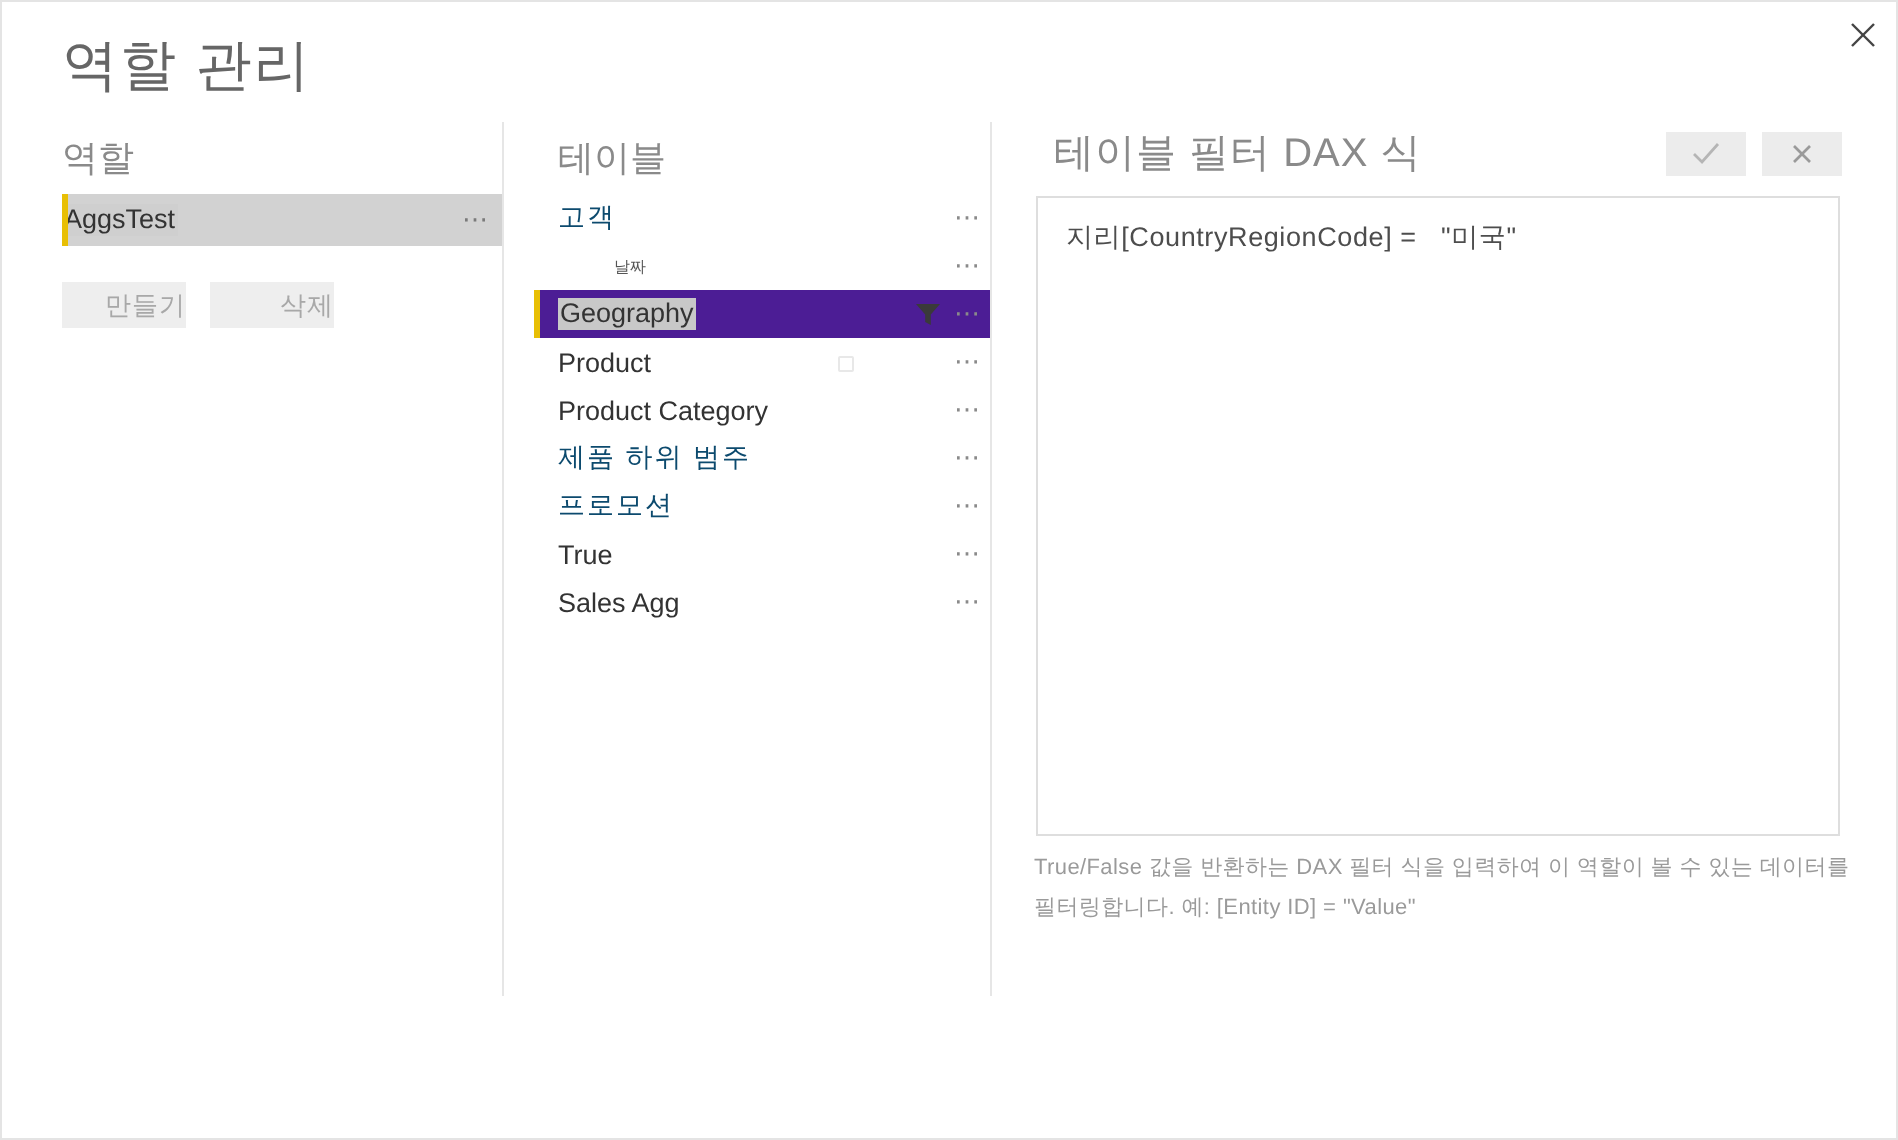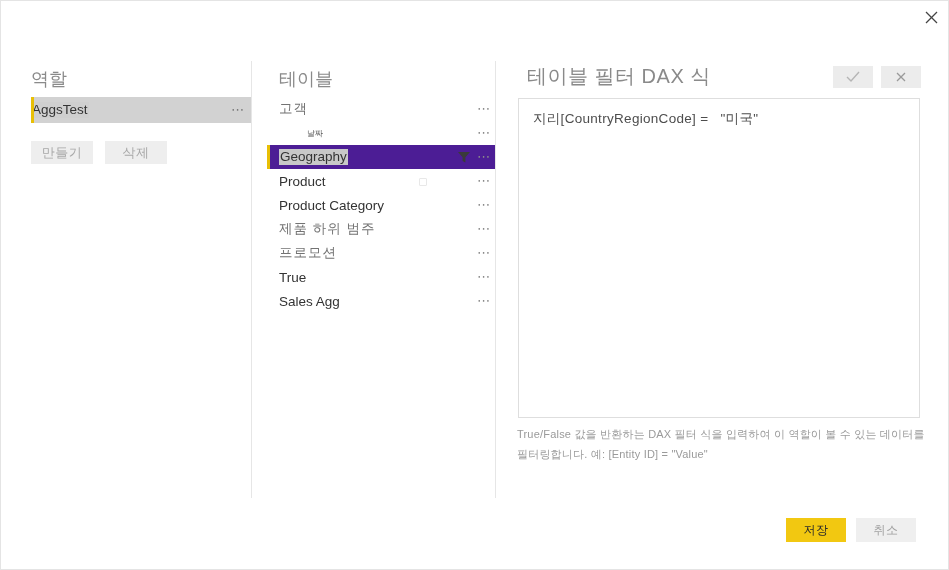--- a/index.html
+++ b/index.html
@@ -136,21 +136,21 @@
   .flat-btn {
     background: #eeeeee;
     border: none;
     color: #a8a8a8;
     font-size: 13px;
     font-family: Liberation Sans, sans-serif;
     width: 62px;
     height: 23px;
     cursor: pointer;
     padding: 0;
-    text-align: center;
+    text-align: right;
     letter-spacing: 0.5px;
   }
 
   
   #tables-list {
     position: absolute;
     left: 266px;
     top: 96px;
     width: 228px;
   }
@@ -177,21 +177,21 @@
     margin-left: 12px;
     font-size: 13.5px;
     color: #333333;
     white-space: nowrap;
   }
   .table-row.selected .tname {
     background: #c8c8c8;
     padding: 0 1px;
     line-height: 16px;
   }
-  .tname.korean { color: #737373; letter-spacing: 1px; }
+  .tname.korean { color: #0c4a6e; letter-spacing: 1px; }
   .tname.tiny   { color: #555555; font-size: 8px; letter-spacing: 0px; margin-left: 40px; }
   .filter-icon {
     margin-left: auto;
     margin-right: 2px;
     display: flex;
     align-items: center;
   }
   .row-ellipsis {
     width: 22px;
     text-align: center;
@@ -304,20 +304,21 @@
 
 <div id="dialog">
 
   <button id="close-btn" aria-label="close">
     <svg width="13" height="13" viewBox="0 0 13 13">
       <line x1="1" y1="1" x2="12" y2="12" stroke="#444" stroke-width="1.2"></line>
       <line x1="12" y1="1" x2="1" y2="12" stroke="#444" stroke-width="1.2"></line>
     </svg>
   </button>
 
+  <div id="title">역할 관리</div>
 
   <div class="v-divider" id="divider-1"></div>
   <div class="v-divider" id="divider-2"></div>
 
   <div class="section-label" id="roles-label">역할</div>
   <div class="section-label" id="tables-label">테이블</div>
   <div id="dax-label">테이블 필터 DAX 식</div>
 
   <div id="roles-pane">
     <div id="role-row">
@@ -391,18 +392,14 @@
       </svg>
     </button>
   </div>
 
   <div id="dax-box">
     <div id="dax-text">지리[CountryRegionCode] =   "미국"</div>
   </div>
 
   <div id="dax-help">True/False 값을 반환하는 DAX 필터 식을 입력하여 이 역할이 볼 수 있는 데이터를 필터링합니다. 예: [Entity ID] =   "Value"</div>
 
-  <div id="footer-buttons">
-    <button id="save-btn">저장</button>
-    <button id="cancel-btn">취소</button>
-  </div>
 
 </div>
 
 </body></html>

